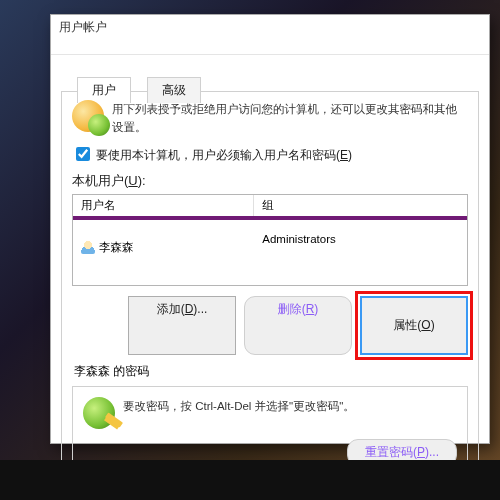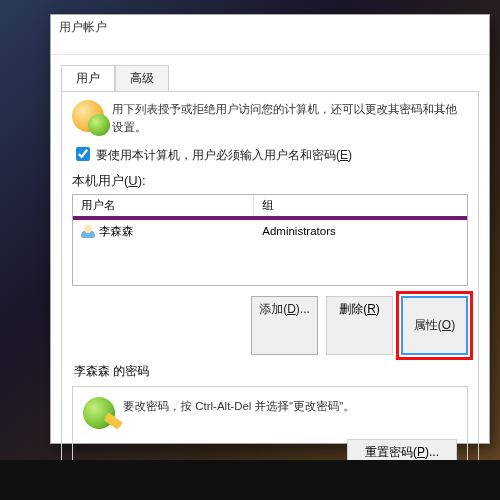--- a/index.html
+++ b/index.html
@@ -30,21 +30,21 @@
     position: absolute; left: 50px; top: 14px; width: 440px; height: 430px;
     background: #fff; border: 1px solid #aaa; box-shadow: 4px 6px 14px rgba(0,0,0,.5);
   }
   .titlebar { height: 40px; padding: 4px 8px; background: #fff; border-bottom: 1px solid #e5e5e5; font-size: 12px; color: #333; }
   .body { padding: 6px 10px 8px 10px; }
 
   .tabs { position: relative; display: flex; align-items: flex-end; margin-top: 4px; border-bottom: 1px solid #d0d0d0; }
   .tab {
     font-size: 12px; color: #222; padding: 4px 14px;
     border: 1px solid #d0d0d0; border-bottom: none;
-    background: #fff; position: relative; top: 0;
+    background: #fff; position: relative; top: 12px; margin-left: 16px;
   }
   .tab.active { background: #fff; }
   .tab.inactive { background: #f3f3f3; }
 
   .pane { border: 1px solid #d0d0d0; border-top: none; padding: 8px 10px 10px 10px; }
 
   .row { display: flex; gap: 8px; align-items: flex-start; }
   .user-icon {
     width: 32px; height: 32px; flex: none;
     background: radial-gradient(circle at 35% 35%, #fce7a3, #f5b840 60%, #d48d18);
@@ -64,34 +64,34 @@
 
   .label-small { font-size: 13px; color: #222; margin: 4px 0; }
 
   .listbox { border: 1px solid #b5b5b5; height: 92px; background: #fff; }
   .listhead { display: flex; font-size: 11.5px; background: #fff; border-bottom: 4px solid #701a75; }
   .listhead div { padding: 3px 8px; }
   .col-name { width: 46%; border-right: 1px solid #e0e0e0; }
   .col-group { flex: 1; }
   .listrow { display: flex; font-size: 11.5px; padding: 2px 0; }
   .rowcell { padding: 2px 8px; display: flex; align-items: center; gap: 4px; }
-  .rowcell.name { width: 46%; }
+  .rowcell.name { width: 46%; margin-top: 16px; }
   .mini-user {
     width: 14px; height: 14px; background:
       radial-gradient(circle at 50% 35%, #ffe8b5 0 4px, transparent 4px),
       radial-gradient(circle at 50% 90%, #6fb3e8 0 7px, transparent 7px);
     border-radius: 2px;
   }
 
   .btnrow { display: flex; gap: 8px; justify-content: flex-end; margin: 10px 0 4px; }
   .btn {
     font-size: 12px; color: #222; background: #efefef; border: 1px solid #adadad;
-    padding: 4px 0; width: 67px; text-align: center; cursor: default;
+    padding: 4px 0; width: 108px; text-align: center; cursor: default;
   }
-  .btn.disabled { color: #000000; border-color: #cfcfcf; }
+  .btn.disabled { color: #8b5cf6; border-color: #cfcfcf; border-radius: 11px; }
   .highlight-red {
     outline: 3px solid #e11; outline-offset: 2px;
   }
   .btn.focus { border: 2px solid #3a99f4; padding: 19px 0; }
 
   .section-title { font-size: 12px; margin: 8px 0 6px 2px; }
   .pwbox { border: 1px solid #d0d0d0; padding: 10px; }
   .key-icon {
     width: 32px; height: 32px; flex: none; position: relative;
     background: radial-gradient(circle at 35% 35%, #c7f07e, #76c033 60%, #3e7a14);

